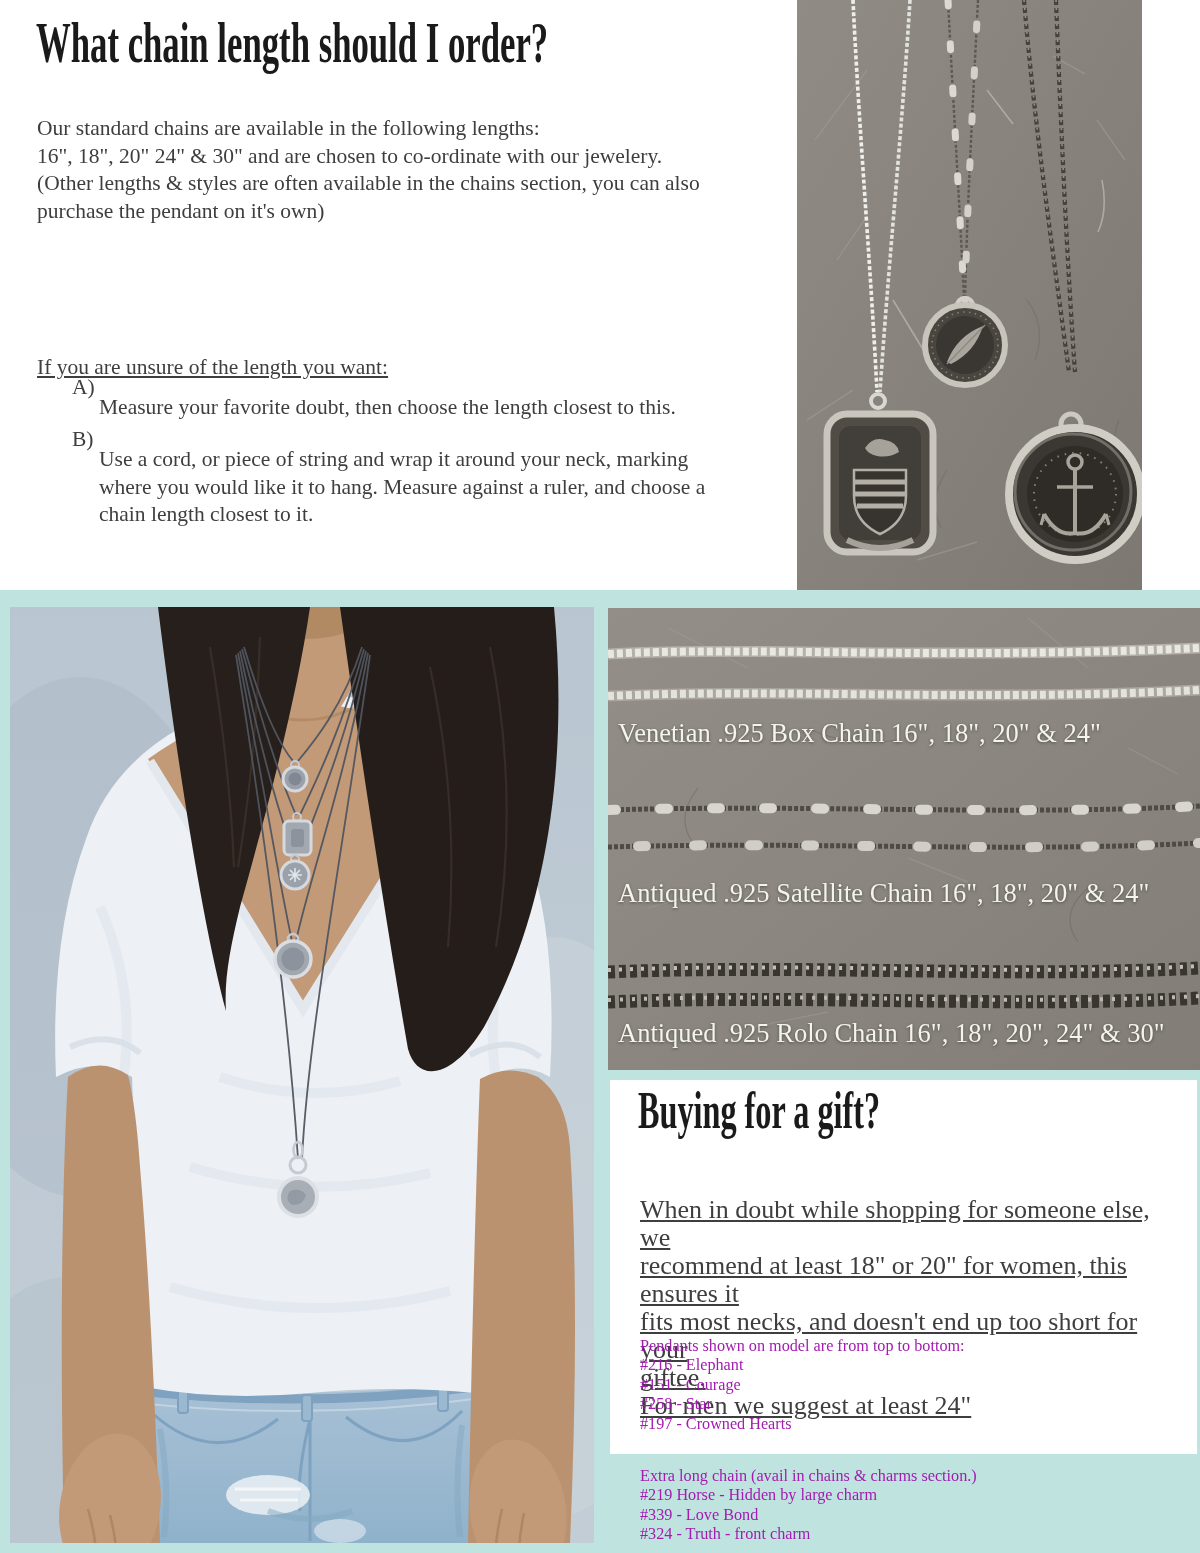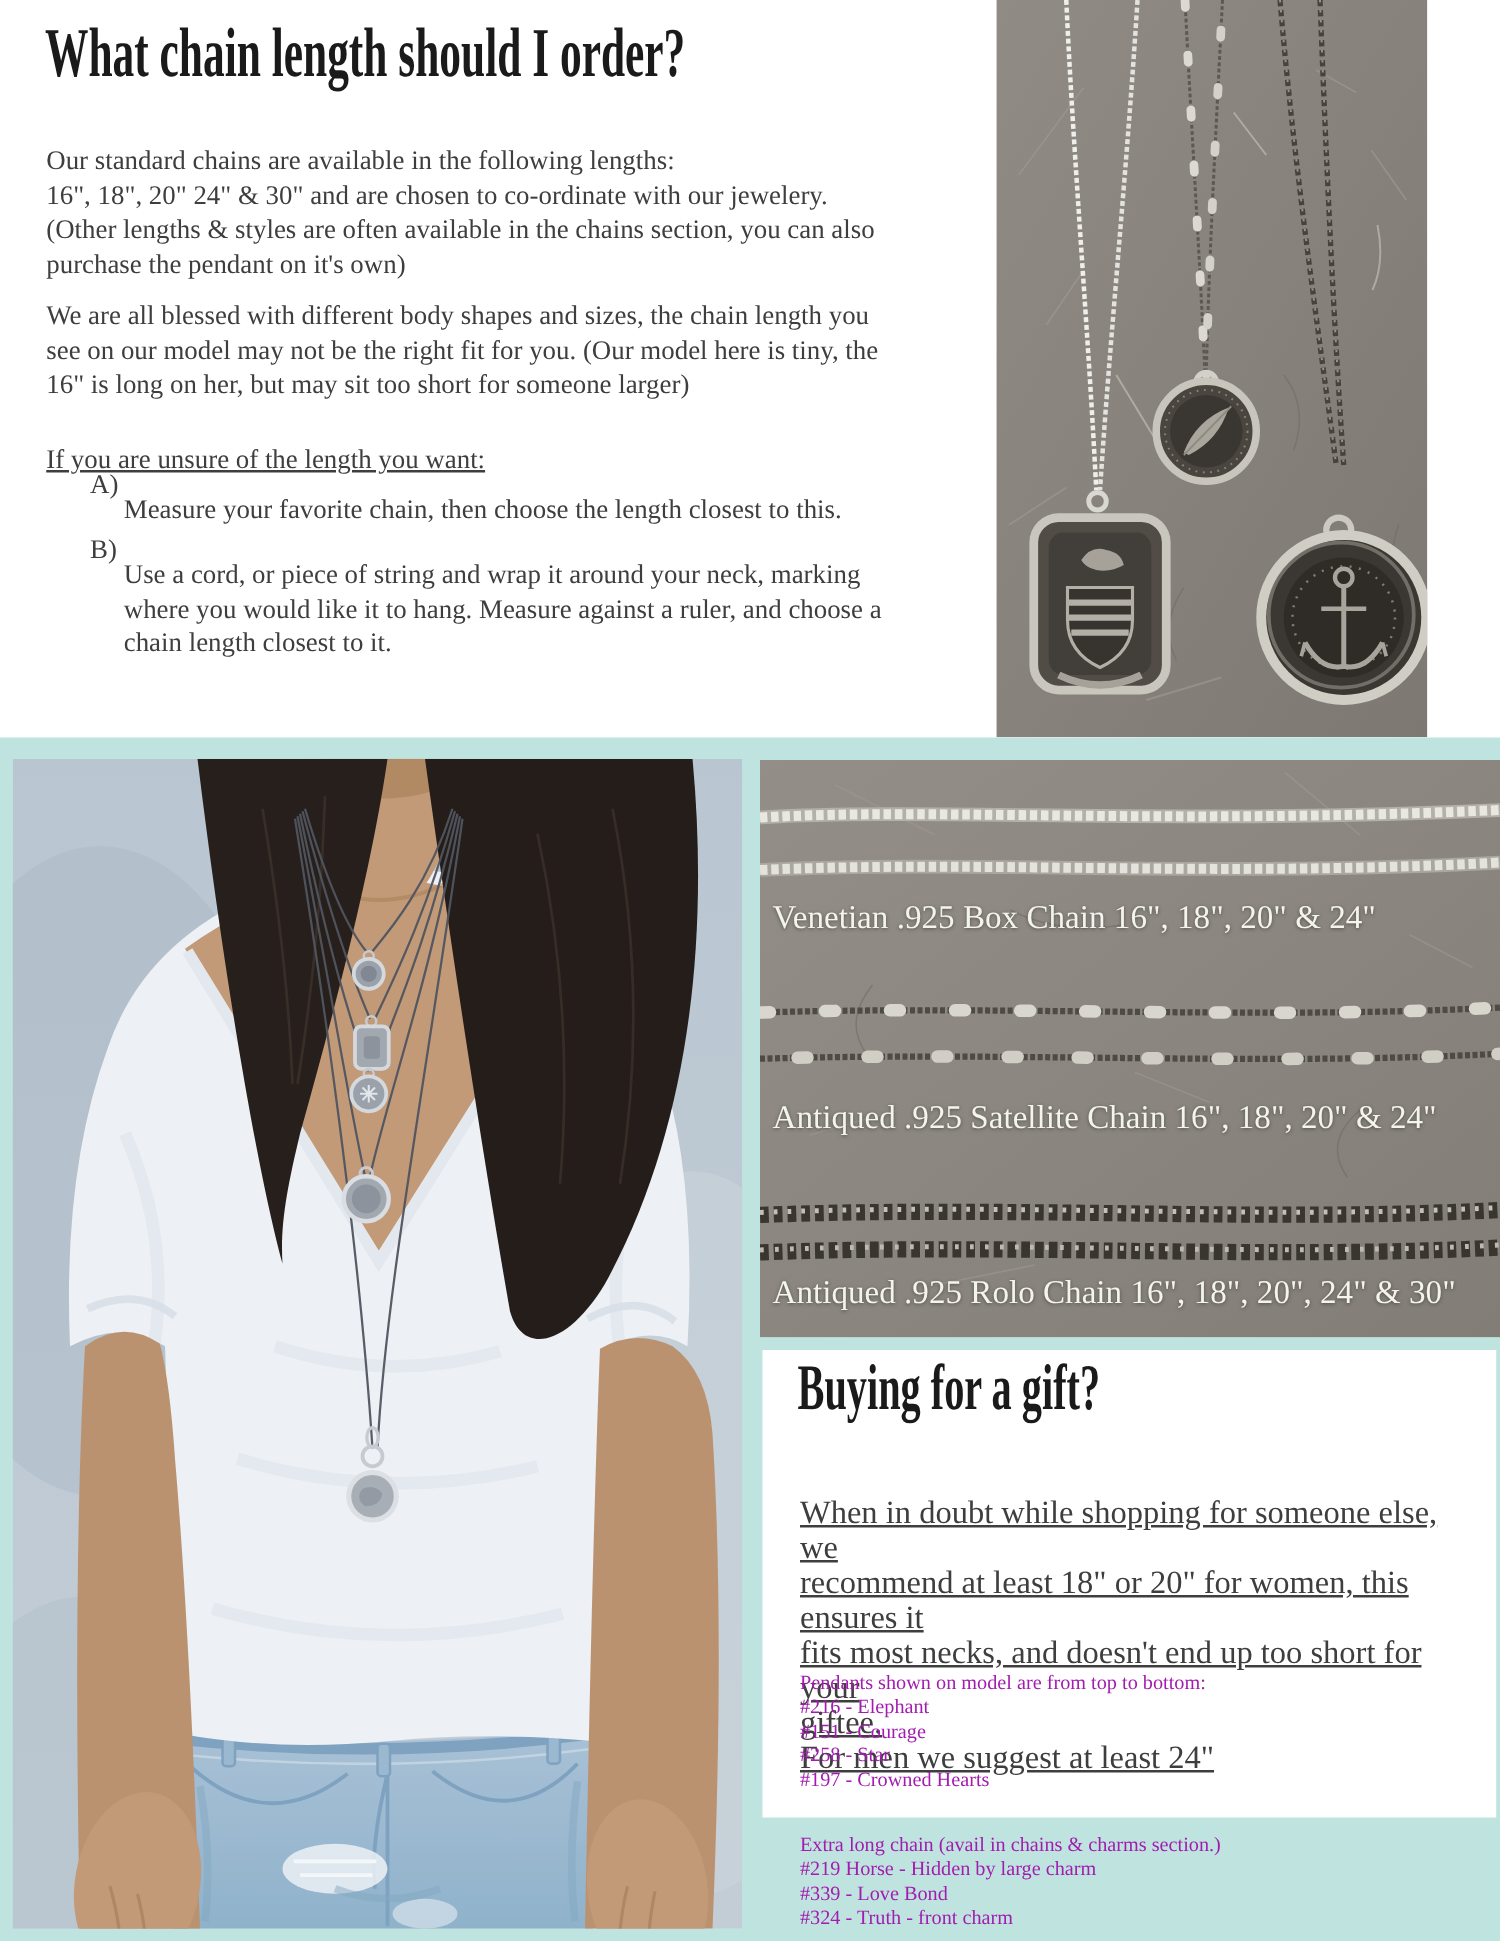--- a/index.html
+++ b/index.html
@@ -54,28 +54,25 @@
   <section class="top-section">
 
     <h1 class="abs page-title">
       <span class="condensed h1-size">What chain length should I order?</span>
     </h1>
 
     <p class="abs body-text preline p1">Our standard chains are available in the following lengths:
 16", 18", 20" 24" &amp; 30"  and are chosen to co-ordinate with our jewelery.
 (Other lengths &amp; styles are often available in the chains section, you can also
 purchase the pendant on it's own)</p>
-    <p class="abs body-text preline p2">We are all blessed with different body shapes and sizes, the chain length you
-see on our model may not be the right fit for you. (Our model here is tiny, the
-16" is long on her, but may sit too short for someone larger)</p>
     <p class="abs body-text preline p3">If you are unsure of the length you want:</p>
 
     <div class="abs body-text option optA">
       <span class="opt-label">A)</span>
-      <span class="preline">Measure your favorite chain, then choose the length closest to this.</span>
+      <span class="preline">Measure your favorite doubt, then choose the length closest to this.</span>
     </div>
     <div class="abs body-text option optB">
       <span class="opt-label">B)</span>
       <span class="preline">Use a cord, or piece of string and wrap it around your neck, marking
 where you would like it to hang. Measure against a ruler, and choose a
 chain length closest to it.</span>
     </div>
 
     <figure class="pendants-photo">
       <svg viewBox="0 0 345 590" preserveAspectRatio="none">

